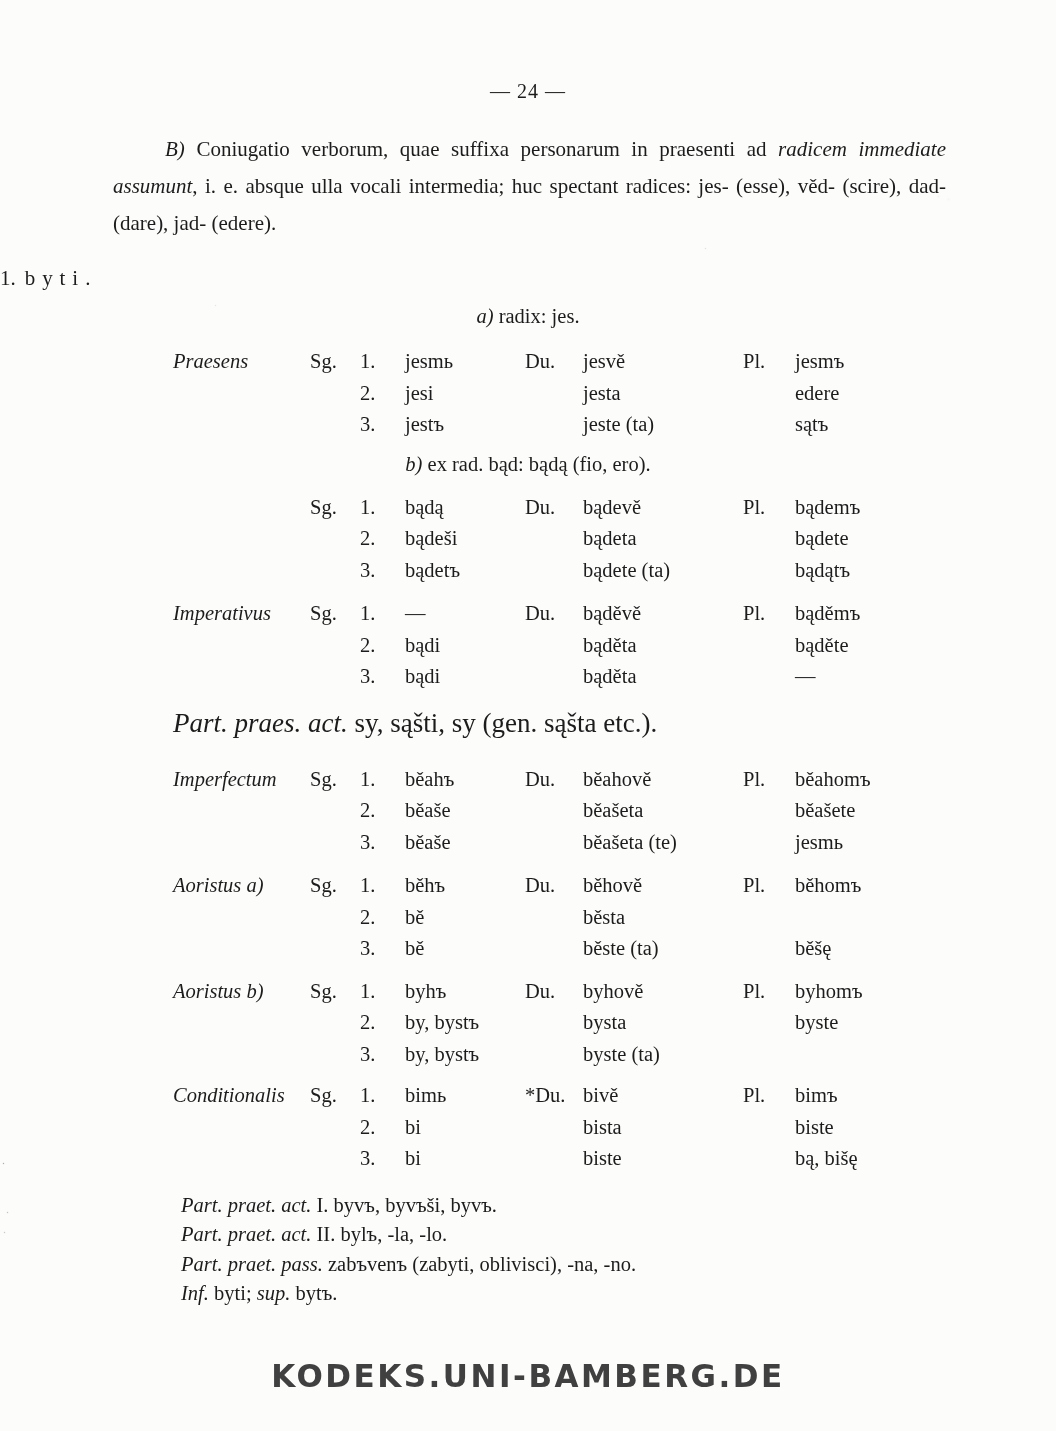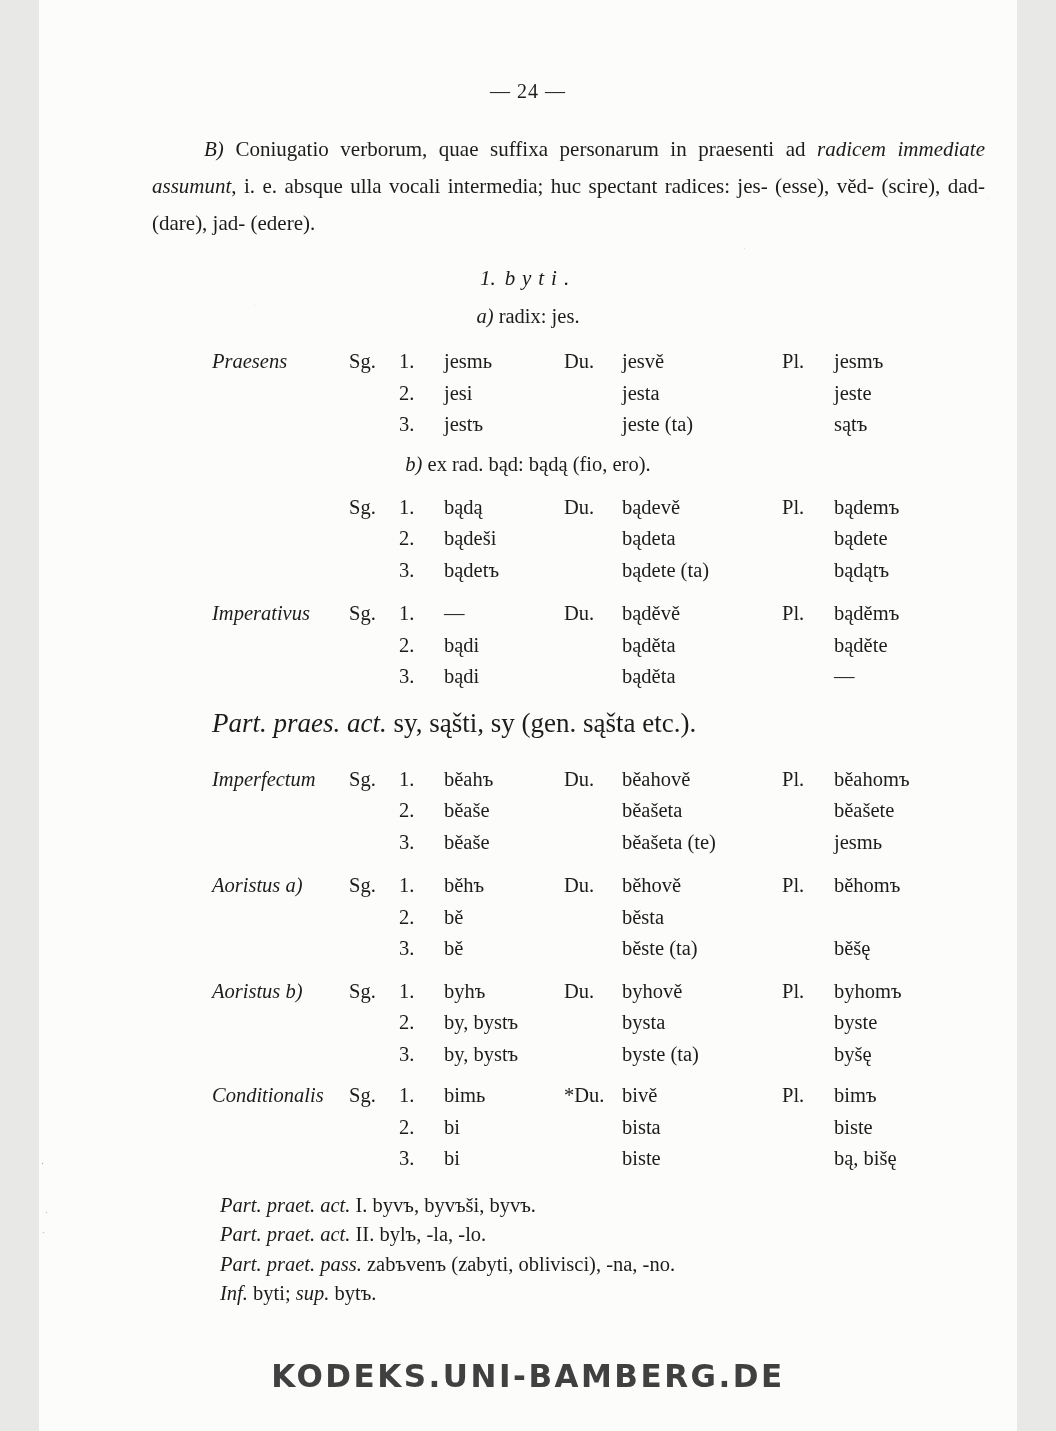--- a/index.html
+++ b/index.html
@@ -1,18 +1,18 @@
 <!DOCTYPE html>
 <html><head>
 <meta charset="utf-8">
 <style>
   html,body{margin:0;padding:0;background:#e8e8e6;}
   .page{
     position:relative;
-    width:978px;height:1431px;
+    width:1056px;height:1431px;
     margin:0 auto;
     background:#fcfcfb;
     font-family:"Liberation Serif","DejaVu Serif",serif;
     color:#1c1c1c;
     overflow:hidden;
   }
   .specks{position:absolute;left:0;top:0;width:1px;height:1px;
     box-shadow:
       3px 1163px 1px rgba(30,30,30,.55),
       7px 1212px 1px rgba(30,30,30,.4),
@@ -22,21 +22,21 @@
       215px 305px 1px rgba(120,120,120,.25),
       705px 248px 1px rgba(120,120,120,.3);
   }
   .pagenum{padding-top:80px;text-align:center;font-size:20px;letter-spacing:1px;}
   .intro{
     margin:28px 110px 0 113px;width:833px;
     font-size:21px;line-height:37px;
     text-align:justify;text-indent:52px;
   }
   .it{font-style:italic;}
-  .h1{margin-top:24px;text-align:center;font-size:21px;font-style:italic;}
+  .h1{margin-top:24px;font-size:21px;}
   .h1 .spaced{letter-spacing:0.33em;margin-left:9px;}
   .subh{margin-top:14px;text-align:center;font-size:20.5px;}
   .subh-b{margin-top:12px;}
   .paradigm{margin-left:173px;margin-right:60px;font-size:20.5px;}
   .m-t18{margin-top:18px}.m-t16{margin-top:16px}.m-t12{margin-top:12px}
   .m-t26{margin-top:26px}.m-t11{margin-top:11px}.m-t10{margin-top:10px}
   .prow{
     display:grid;
     grid-template-columns:137px 50px 45px 120px 58px 160px 52px auto;
     line-height:31.5px;
@@ -82,21 +82,21 @@
         <span class="g4">jesmь</span>
         <span class="g5">Du.</span>
         <span class="g6">jesvě</span>
         <span class="g7">Pl.</span>
         <span class="g8">jesmъ</span>
       </div>
     <div class="prow">
         <span class="g3">2.</span>
         <span class="g4">jesi</span>
         <span class="g6">jesta</span>
-        <span class="g8">jeste</span>
+        <span class="g8">edere</span>
       </div>
     <div class="prow">
         <span class="g3">3.</span>
         <span class="g4">jestъ</span>
         <span class="g6">jeste (ta)</span>
         <span class="g8">sątъ</span>
       </div>
   </div>
 
   <div class="subh subh-b"><span class="it">b)</span><span> ex rad. bąd: bądą (fio, ero).</span></div>
@@ -216,21 +216,20 @@
     <div class="prow">
         <span class="g3">2.</span>
         <span class="g4">by, bystъ</span>
         <span class="g6">bysta</span>
         <span class="g8">byste</span>
       </div>
     <div class="prow">
         <span class="g3">3.</span>
         <span class="g4">by, bystъ</span>
         <span class="g6">byste (ta)</span>
-        <span class="g8">byšę</span>
       </div>
   </div>
 
   <div class="paradigm m-t10">
     <div class="prow">
         <span class="g1">Conditionalis</span>
         <span class="g2">Sg.</span>
         <span class="g3">1.</span>
         <span class="g4">bimь</span>
         <span class="g5">*Du.</span>

